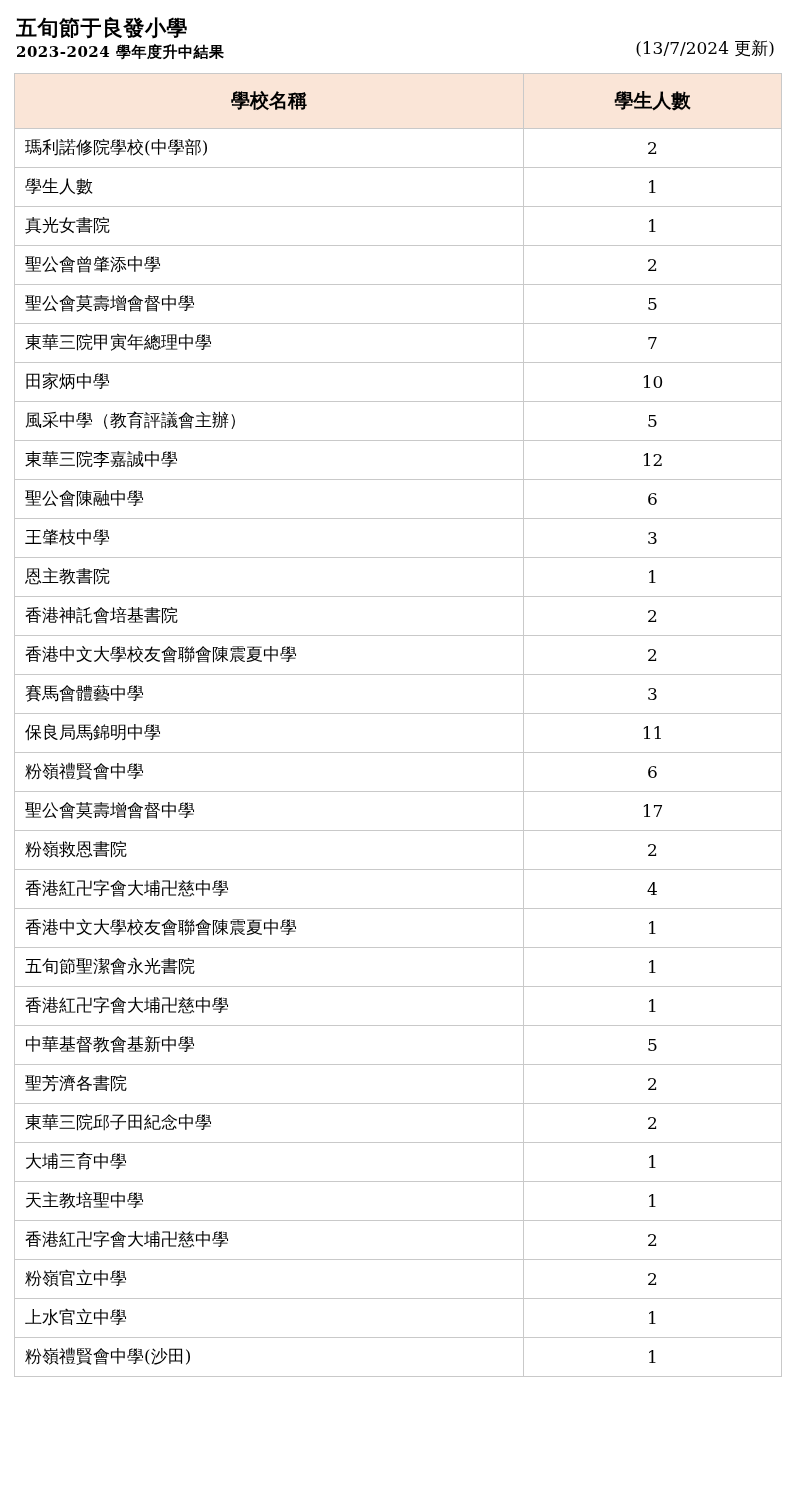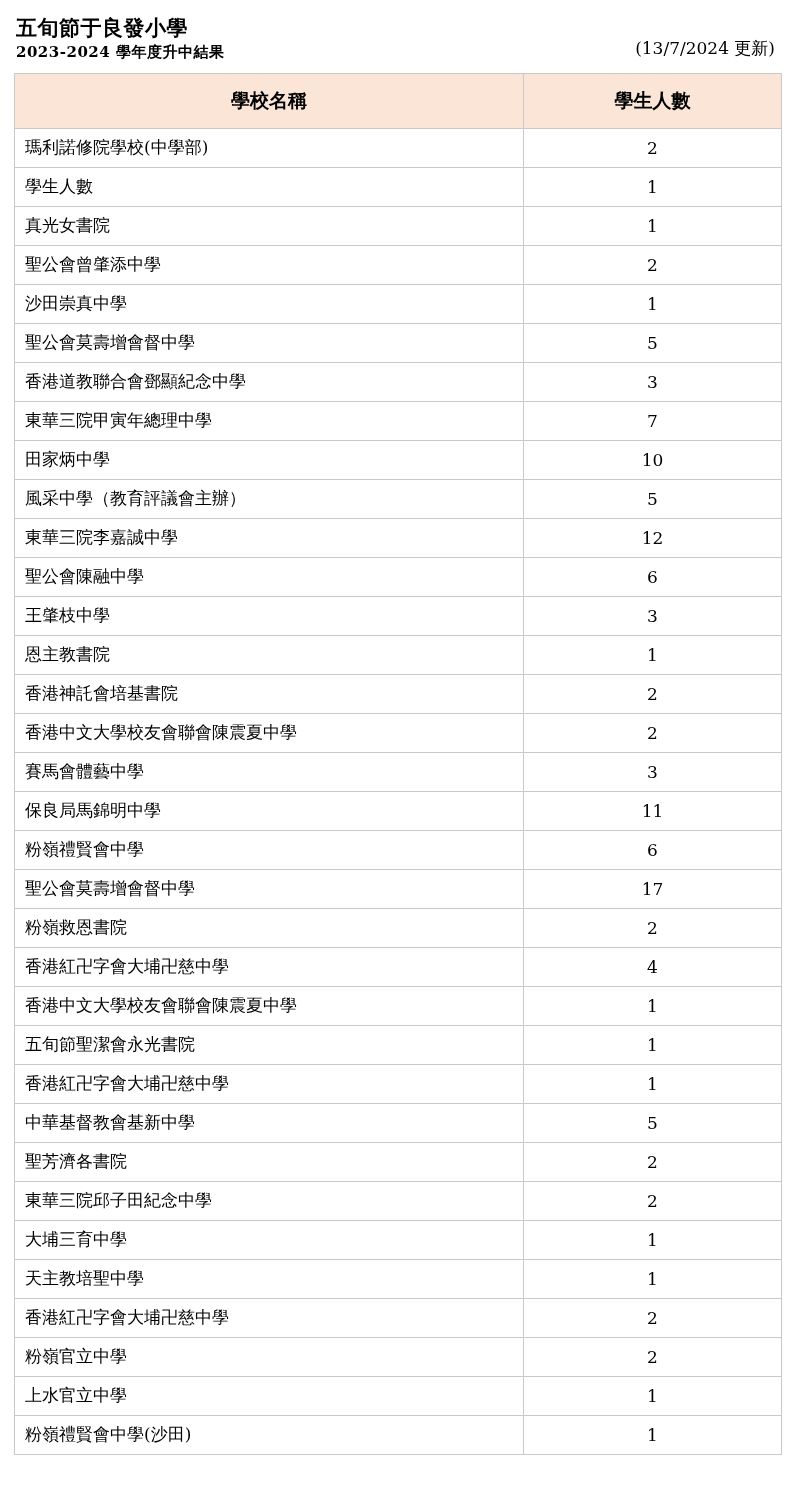--- a/index.html
+++ b/index.html
@@ -108,32 +108,24 @@
         </tr>
         <tr>
           <td class="school-cell">真光女書院</td>
           <td class="count-cell">1</td>
         </tr>
         <tr>
           <td class="school-cell">聖公會曾肇添中學</td>
           <td class="count-cell">2</td>
         </tr>
         <tr>
-          <td class="school-cell">沙田崇真中學</td>
-          <td class="count-cell">1</td>
-        </tr>
-        <tr>
           <td class="school-cell">聖公會莫壽增會督中學</td>
           <td class="count-cell">5</td>
         </tr>
         <tr>
-          <td class="school-cell">香港道教聯合會鄧顯紀念中學</td>
-          <td class="count-cell">3</td>
-        </tr>
-        <tr>
           <td class="school-cell">東華三院甲寅年總理中學</td>
           <td class="count-cell">7</td>
         </tr>
         <tr>
           <td class="school-cell">田家炳中學</td>
           <td class="count-cell">10</td>
         </tr>
         <tr>
           <td class="school-cell">風采中學（教育評議會主辦）</td>
           <td class="count-cell">5</td>

